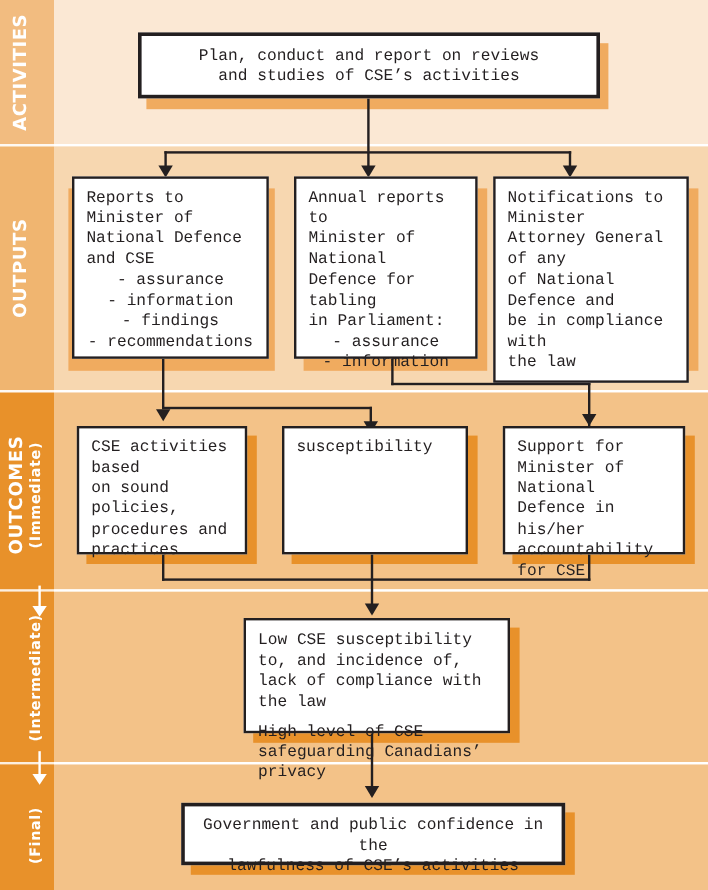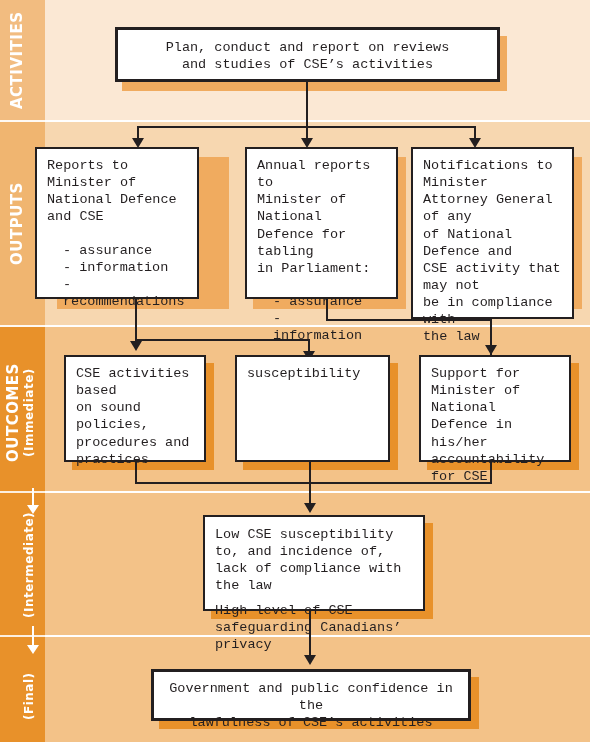--- a/index.html
+++ b/index.html
@@ -127,23 +127,24 @@
 
   
   .shadow {
     position: absolute;
     z-index: 2;
   }
   .shadow.light { background: #f0ab5f; }
   .shadow.dark  { background: #e8912a; }
 
   .node ul {
-    margin: 16px;
+    margin: 0;
     padding: 0;
     list-style: none;
+    text-align: center;
   }
   .node p { margin: 0 0 7px 0; }
   .node p:last-child { margin-bottom: 0; }
 
   
   .ln {
     position: absolute;
     background: #231f20;
     z-index: 3;
   }
@@ -207,28 +208,29 @@
   <div class="ln v" style="left:306px;top:82px;height:44px"></div>
   <div class="ln h" style="left:137px;top:126px;width:339px"></div>
   <div class="ln v" style="left:137px;top:126px;height:14px"></div>
   <div class="ln v" style="left:306px;top:126px;height:14px"></div>
   <div class="ln v" style="left:474px;top:126px;height:14px"></div>
   <div class="arrow" style="left:132px;top:138px"></div>
   <div class="arrow" style="left:301px;top:138px"></div>
   <div class="arrow" style="left:469px;top:138px"></div>
 
   <div class="shadow light" style="left:57px;top:157px;width:172px;height:152px"></div>
-  <div class="node" style="left:35px;top:147px;width:164px;height:152px">
+  <div class="node" style="left:60px;top:147px;width:164px;height:152px">
     <div class="inner">
       <div>Reports to Minister of</div>
       <div>National Defence</div>
       <div>and CSE</div>
       <ul>
         <li>- assurance</li>
         <li>- information</li>
+        <li>- findings</li>
         <li>- recommendations</li>
       </ul>
     </div>
   </div>
 
   <div class="shadow light" style="left:253px;top:157px;width:153px;height:152px"></div>
   <div class="node" style="left:245px;top:147px;width:153px;height:152px">
     <div class="inner">
       <div>Annual reports to</div>
       <div>Minister of National</div>
@@ -240,21 +242,20 @@
       </ul>
     </div>
   </div>
 
   <div class="shadow light" style="left:419px;top:157px;width:163px;height:152px"></div>
   <div class="node" style="left:411px;top:147px;width:163px;height:172px">
     <div class="inner">
       <div>Notifications to Minister</div>
       <div>Attorney General of any</div>
       <div>of National Defence and</div>
-      <div>CSE activity that may not</div>
       <div>be in compliance with</div>
       <div>the law</div>
     </div>
   </div>
 
   <div class="ln v" style="left:135px;top:299px;height:42px"></div>
   <div class="ln h" style="left:135px;top:339px;width:175px"></div>
   <div class="ln v" style="left:308px;top:339px;height:14px"></div>
   <div class="arrow" style="left:130px;top:341px"></div>
   <div class="arrow" style="left:303px;top:351px"></div>

